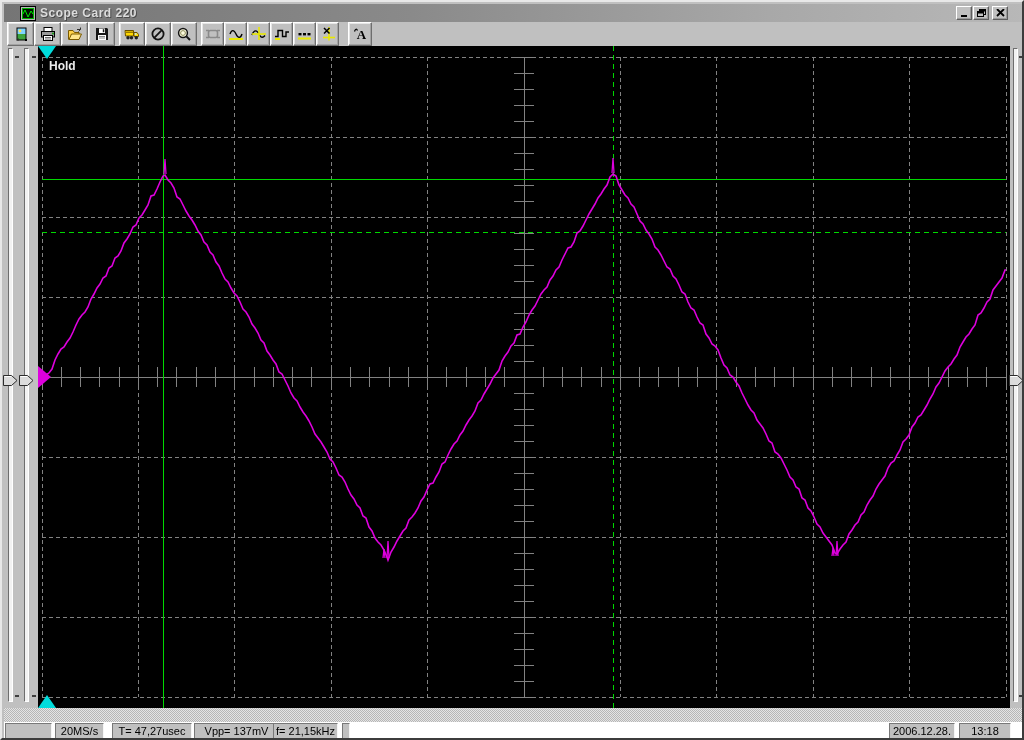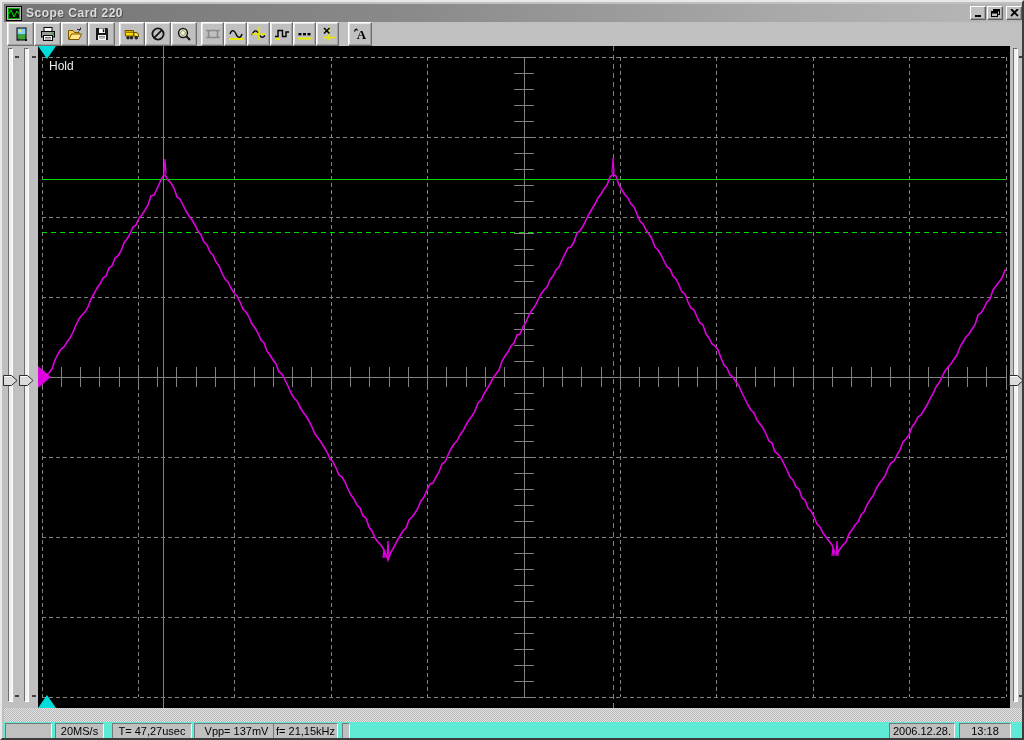--- a/index.html
+++ b/index.html
@@ -6,21 +6,21 @@
   *{box-sizing:border-box;}
   .window{
     position:relative;width:1024px;height:740px;background:#c0c0c0;
     border:2px solid;border-color:#e8e8e8 #3c3c3c #3c3c3c #e8e8e8;
     font-family:"Liberation Sans",sans-serif;overflow:hidden;
   }
   
   .titlebar{
     position:absolute;left:2px;top:2px;width:1020px;height:18px;
     background:linear-gradient(90deg,#757575,#8a8a8a 40%,#a8a8a8 75%,#b8b8b8);
-    display:flex;align-items:center;padding:0 2px;
+    display:flex;align-items:center;padding:0 16px;
   }
   .titlebar .appicon{width:16px;height:15px;margin-right:4px;display:flex;align-items:center;}
   .titlebar .title{
     color:#dcdcdc;font-size:12px;font-weight:bold;letter-spacing:.5px;
     text-shadow:1px 1px 0 #4a4a4a;flex:1;white-space:nowrap;
   }
   .winbtn{
     width:16px;height:14px;background:#c0c0c0;margin-left:1px;padding:0;
     border:1px solid;border-color:#ffffff #5e5e5e #5e5e5e #ffffff;
     box-shadow:inset -1px -1px 0 #9a9a9a;
@@ -43,21 +43,21 @@
   
   .main{position:absolute;left:2px;top:44px;width:1020px;height:662px;background:#c0c0c0;}
   .gutter-left{position:absolute;left:0;top:0;width:34px;height:662px;}
   .gutter-right{position:absolute;left:1006px;top:0;width:14px;height:662px;}
   .vtrack{
     position:absolute;top:2px;height:654px;width:5px;background:#f2f2f2;
     border:1px solid;border-color:#6e6e6e #ffffff #ffffff #6e6e6e;
   }
   .thumb{position:absolute;width:15px;height:11px;}
   .scale-tick{position:absolute;width:4px;height:2px;background:#3e3e3e;}
-  .scope{position:absolute;left:34px;top:0;width:972px;height:662px;background:#000;}
+  .scope{position:absolute;left:34px;top:0;width:972px;height:662px;background:#000;font-weight:bold;}
   .hold{position:absolute;left:11px;top:13px;color:#ececec;font-size:12px;}
   .tri-down{
     position:absolute;left:0;top:0;width:0;height:0;
     border-left:9px solid transparent;border-right:9px solid transparent;
     border-top:13px solid #00dcdc;
   }
   .tri-up{
     position:absolute;left:0;bottom:0;width:0;height:0;
     border-left:9px solid transparent;border-right:9px solid transparent;
     border-bottom:13px solid #00dcdc;
@@ -66,21 +66,21 @@
     position:absolute;left:0;top:320px;width:0;height:0;
     border-top:11px solid transparent;border-bottom:11px solid transparent;
     border-left:13px solid #de00de;
   }
   
   .dither{
     position:absolute;left:2px;top:706px;width:1020px;height:14px;
     background-image:conic-gradient(#e4e4e4 25%,#b6b6b6 0 50%,#e4e4e4 0 75%,#b6b6b6 0);
     background-size:2px 2px;
   }
-  .statusbar{position:absolute;left:2px;top:720px;width:1020px;height:18px;background:#5eead4;}
+  .statusbar{position:absolute;left:2px;top:720px;width:1020px;height:18px;background:#ffffff;}
   .spanel{
     position:absolute;top:1px;height:16px;background:#c0c0c0;
     border:1px solid;border-color:#787878 #f6f6f6 #f6f6f6 #787878;
     font-size:11px;color:#000;text-align:center;line-height:14px;
     white-space:nowrap;overflow:hidden;
   }
 </style>
 </head>
 <body>
 

